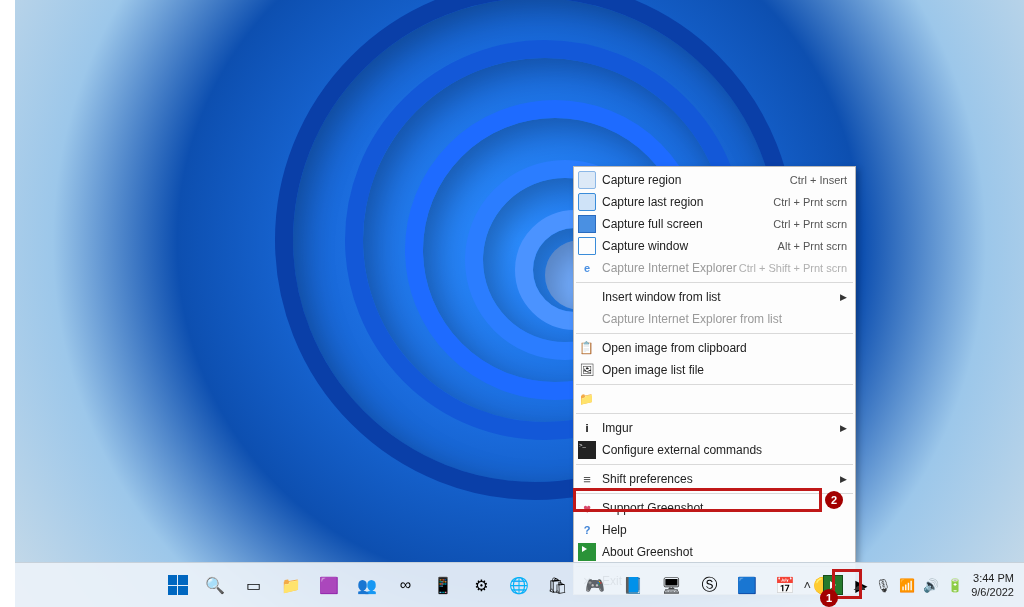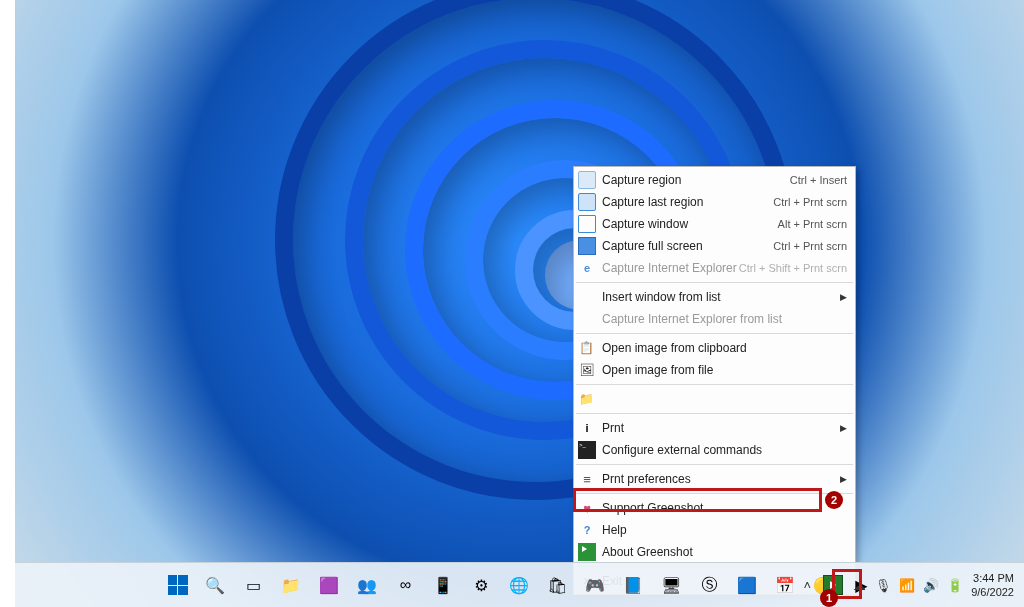--- a/index.html
+++ b/index.html
@@ -86,28 +86,28 @@
         <span class="ic ic-region"></span>
         <span class="lbl">Capture region</span>
         <span class="sc">Ctrl + Insert</span>
       </div>
       <div class="menu-item">
         <span class="ic ic-last"></span>
         <span class="lbl">Capture last region</span>
         <span class="sc">Ctrl + Prnt scrn</span>
       </div>
       <div class="menu-item">
+        <span class="ic ic-full"></span>
+        <span class="lbl">Capture full screen</span>
+        <span class="sc">Ctrl + Prnt scrn</span>
+      </div>
+      <div class="menu-item">
         <span class="ic ic-win"></span>
         <span class="lbl">Capture window</span>
         <span class="sc">Alt + Prnt scrn</span>
-      </div>
-      <div class="menu-item">
-        <span class="ic ic-full"></span>
-        <span class="lbl">Capture full screen</span>
-        <span class="sc">Ctrl + Prnt scrn</span>
       </div>
       <div class="menu-item disabled">
         <span class="ic ic-ie">e</span>
         <span class="lbl">Capture Internet Explorer</span>
         <span class="sc">Ctrl + Shift + Prnt scrn</span>
       </div>
       <div class="sep"></div>
       <div class="menu-item">
         <span class="ic"></span>
         <span class="lbl">Insert window from list</span>
@@ -117,40 +117,40 @@
         <span class="ic"></span>
         <span class="lbl">Capture Internet Explorer from list</span>
       </div>
       <div class="sep"></div>
       <div class="menu-item">
         <span class="ic ic-clip"></span>
         <span class="lbl">Open image from clipboard</span>
       </div>
       <div class="menu-item">
         <span class="ic ic-img"></span>
-        <span class="lbl">Open image from file</span>
+        <span class="lbl">Open image list file</span>
       </div>
       <div class="sep"></div>
       <div class="menu-item">
         <span class="ic ic-folder"></span>
       </div>
       <div class="sep"></div>
       <div class="menu-item">
         <span class="ic ic-imgur">i</span>
-        <span class="lbl">Prnt</span>
+        <span class="lbl">Imgur</span>
         <span class="arrow">▶</span>
       </div>
       <div class="menu-item">
         <span class="ic ic-cfg"></span>
         <span class="lbl">Configure external commands</span>
       </div>
       <div class="sep"></div>
       <div class="menu-item">
         <span class="ic ic-list"></span>
-        <span class="lbl">Prnt preferences</span>
+        <span class="lbl">Shift preferences</span>
         <span class="arrow">▶</span>
       </div>
       <div class="sep"></div>
       <div class="menu-item">
         <span class="ic ic-heart"></span>
         <span class="lbl">Support Greenshot</span>
       </div>
       <div class="menu-item">
         <span class="ic ic-help"></span>
         <span class="lbl">Help</span>

